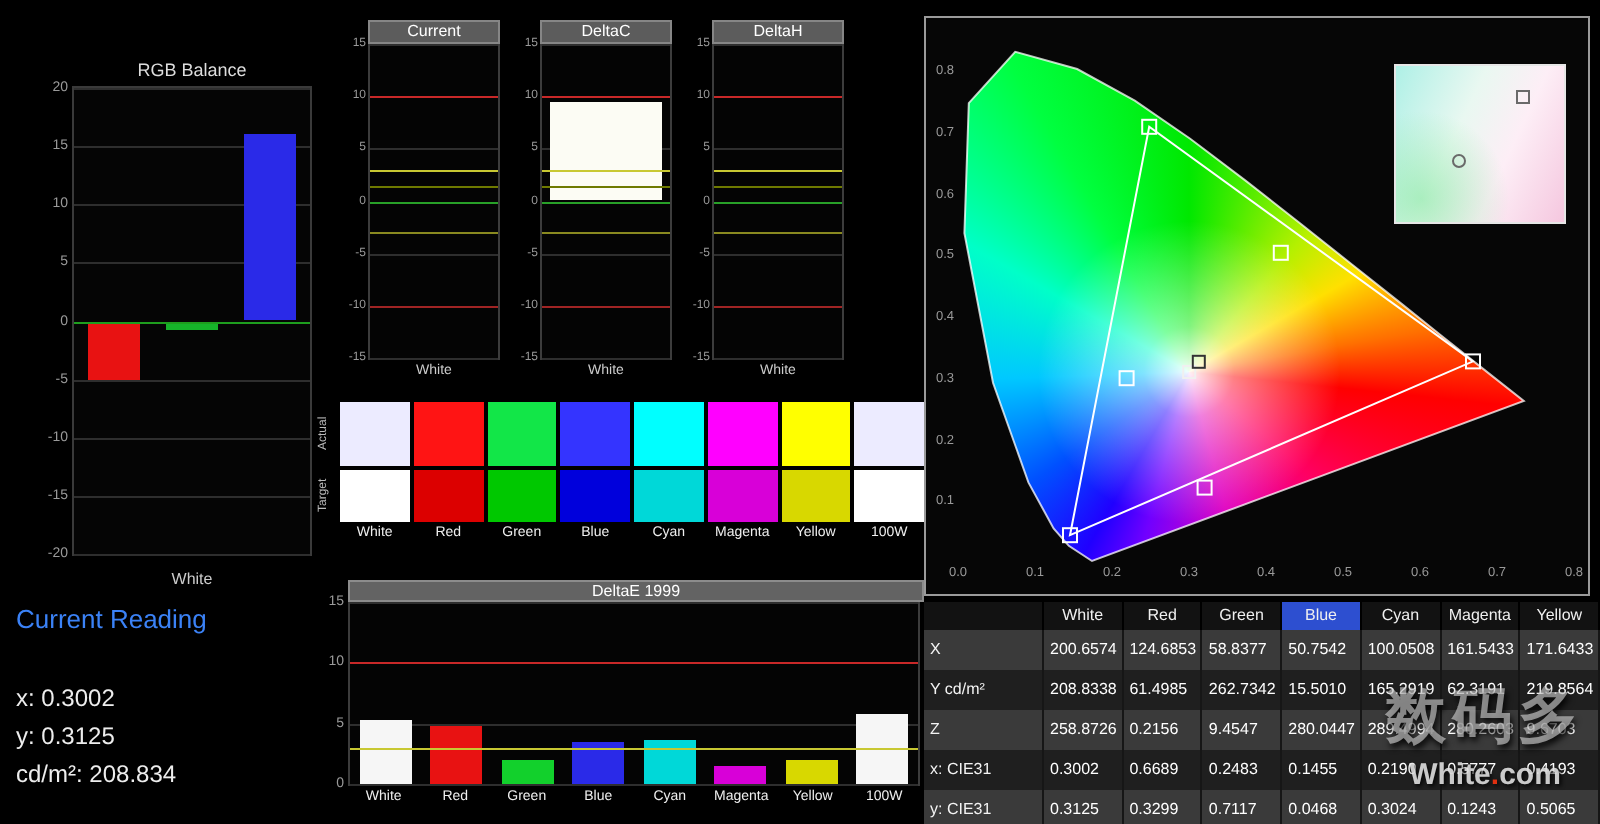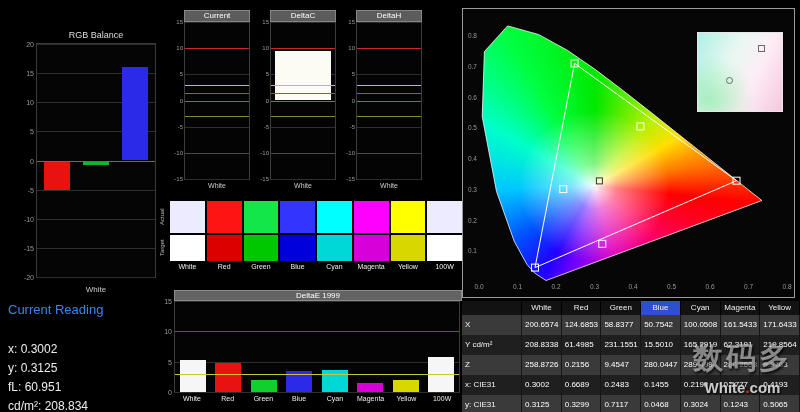--- a/index.html
+++ b/index.html
@@ -137,21 +137,20 @@
         <div class="ytick" style="top: 100%;">-20</div>
       </div>
     <div class="rgb-xlabel">White</div>
   </div>
 
   <div class="current-reading">
     <div class="cr-title">Current Reading</div>
     <div id="cr-lines">
         <div class="cr-line">x: 0.3002</div>
         <div class="cr-line">y: 0.3125</div>
-        <div class="cr-line">fL: 60.951</div>
         <div class="cr-line">cd/m²: 208.834</div>
       </div>
   </div>
 
   <div class="delta-row" id="delta-charts">
       <div class="delta-panel">
         <div class="delta-titlebar">Current</div>
         <div class="plot delta-plot">
           <div class="hline grid" style="top: 0%;"></div>
           <div class="hline grid" style="top: 16.6667%;"></div>
@@ -359,21 +358,21 @@
       <div class="td r0">200.6574</div>
       <div class="td r0">124.6853</div>
       <div class="td r0">58.8377</div>
       <div class="td r0">50.7542</div>
       <div class="td r0">100.0508</div>
       <div class="td r0">161.5433</div>
       <div class="td r0">171.6433</div>
       <div class="td rowlabel r1">Y cd/m²</div>
       <div class="td r1">208.8338</div>
       <div class="td r1">61.4985</div>
-      <div class="td r1">231.1551</div>
+      <div class="td r1">262.7342</div>
       <div class="td r1">15.5010</div>
       <div class="td r1">165.2919</div>
       <div class="td r1">62.3191</div>
       <div class="td r1">219.8564</div>
       <div class="td rowlabel r0">Z</div>
       <div class="td r0">258.8726</div>
       <div class="td r0">0.2156</div>
       <div class="td r0">9.4547</div>
       <div class="td r0">280.0447</div>
       <div class="td r0">289.4994</div>

